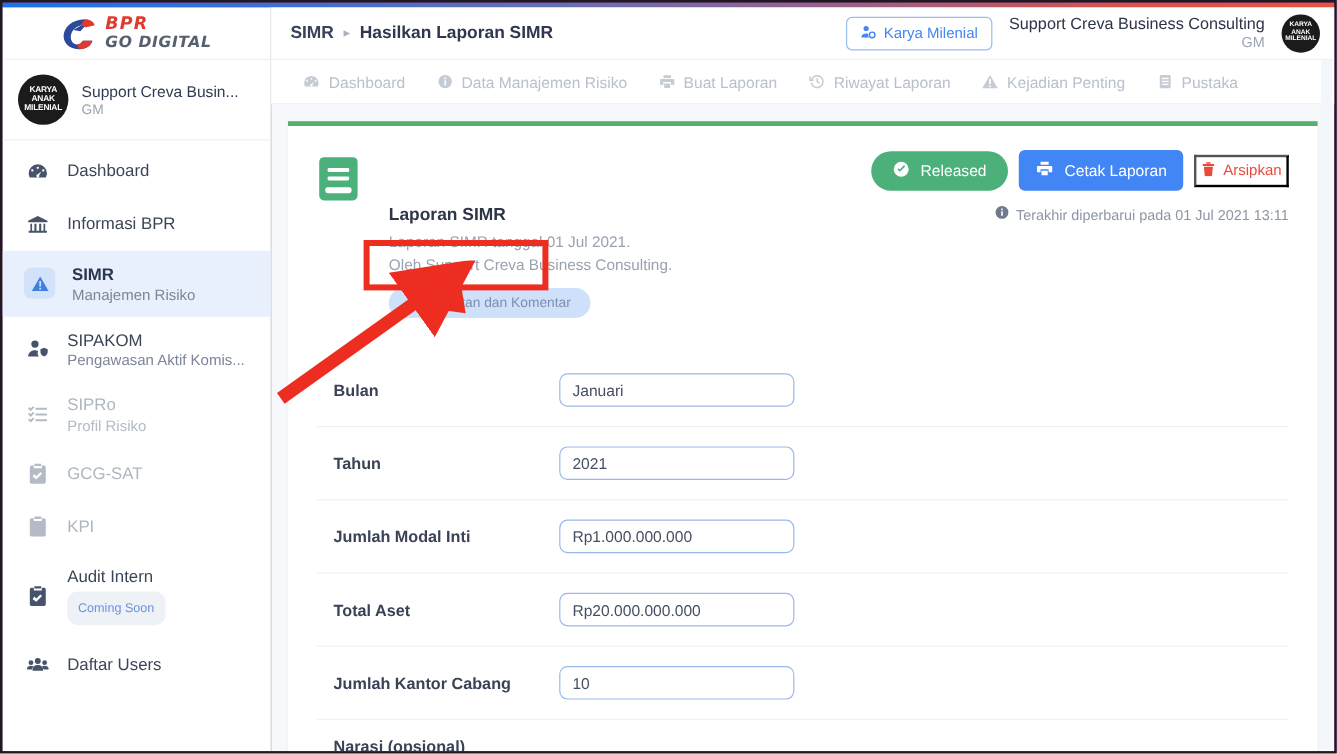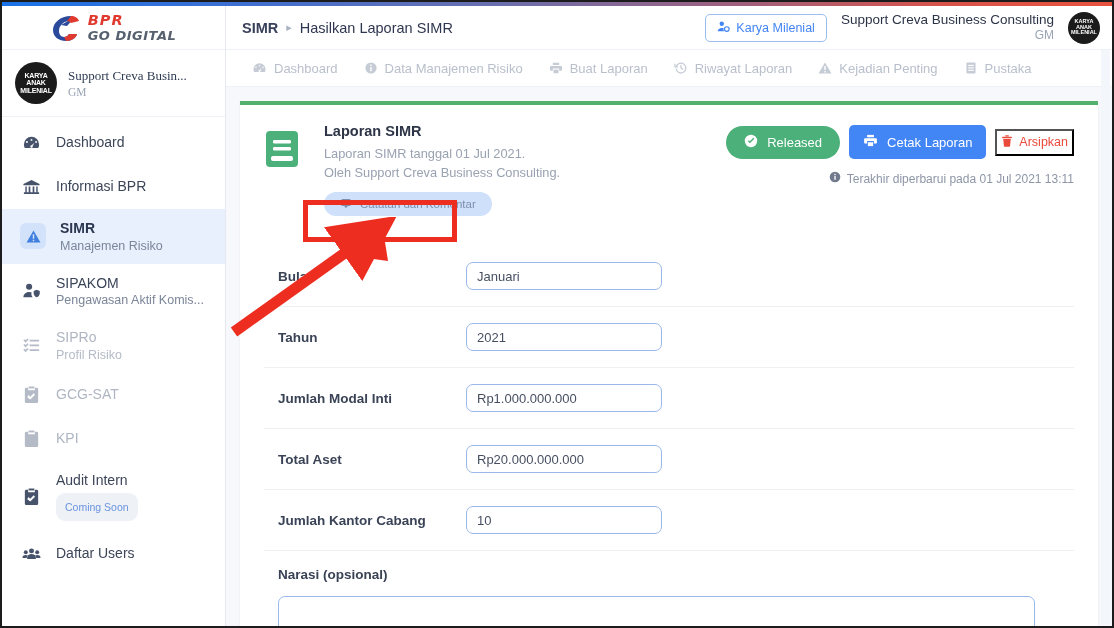--- a/index.html
+++ b/index.html
@@ -53,21 +53,21 @@
     display: flex; align-items: center; gap: 11px;
     padding: 12px 13px; border-bottom: 1px solid #eef1f5;
   }
   .org-avatar {
     width: 42px; height: 42px; flex: 0 0 42px; border-radius: 50%;
     background: #1b1b1b; color: #fff;
     display: flex; flex-direction: column; align-items: center; justify-content: center;
     font-size: 7px; font-weight: 700; line-height: 1.05; letter-spacing: -.2px;
     overflow: hidden; text-align: center;
   }
-  .org-info { min-width: 0; font-family: Liberation Serif, serif; }
+  .org-info { min-width: 0; }
   .org-name {
     font-size: 13px; color: #2f3b52; font-weight: 400;
     white-space: nowrap; overflow: hidden; text-overflow: ellipsis; max-width: 140px;
   }
   .org-role { font-size: 11.5px; color: #9aa4b4; margin-top: 2px; }
 
   .nav { padding-top: 4px; flex: 1; overflow: hidden; }
   .nav-item {
     display: flex; align-items: center; gap: 14px;
     padding: 11px 18px; cursor: pointer; position: relative;
@@ -102,21 +102,21 @@
   
   .main { flex: 1; display: flex; flex-direction: column; min-width: 0; background:#f6f8fc; }
 
   .topbar {
     height: 44px; background: #fff; display: flex; align-items: center;
     padding: 0 12px 0 16px; border-bottom: 1px solid #eef1f5;
   }
   .crumb { display: flex; align-items: center; gap: 8px; font-size: 14.5px; }
   .crumb-root { color: #38405a; font-weight: 600; }
   .crumb-sep { color: #aab2c0; font-size: 11px; }
-  .crumb-leaf { color: #2f3750; font-weight: 400; }
+  .crumb-leaf { color: #2f3750; font-weight: 700; }
   .topbar-right { margin-left: auto; display: flex; align-items: center; gap: 14px; }
   .pill-btn {
     display: flex; align-items: center; gap: 6px;
     border: 1px solid #9cbcf0; border-radius: 5px;
     padding: 5px 11px; color: #4285f4; font-size: 12.5px;
     background: #fff; cursor: pointer; font-weight: 500;
   }
   .user-block { text-align: right; line-height: 1.15; }
   .user-name { font-size: 13.5px; color: #2c3447; }
   .user-role { font-size: 12px; color: #9aa4b4; margin-top: 1px; }
@@ -143,21 +143,21 @@
     background: #fff;
     border-top: 4px solid #53b06d;
     box-shadow: 0 1px 2px rgba(30,40,60,.07);
     padding: 18px 24px 0 24px;
     overflow: hidden;
   }
 
   .card-head { display: flex; align-items: flex-start; }
   .book-ico { width: 40px; flex: 0 0 40px; padding-top: 6px; }
   .head-mid { padding-left: 20px; flex: 1; }
-  .rep-title { font-size: 14.5px; font-weight: 700; color: #2d3547; }
+  .rep-title { font-size: 14.5px; font-weight: 700; color: #2d3547; margin-top: 48px; }
   .rep-sub { font-size: 12.8px; color: #99a2b1; margin-top: 6px; line-height: 1.45; }
   .note-btn {
     display: inline-flex; align-items: center; gap: 8px;
     background: #cfe0fb; color: #7d8fae;
     border: none; border-radius: 14px;
     padding: 5px 16px; font-size: 11.5px; margin-top: 10px; cursor: pointer;
   }
   .head-right { text-align: right; padding-top: 2px; }
   .btn-row { display: flex; align-items: center; gap: 9px; justify-content: flex-end; }
   .btn {

